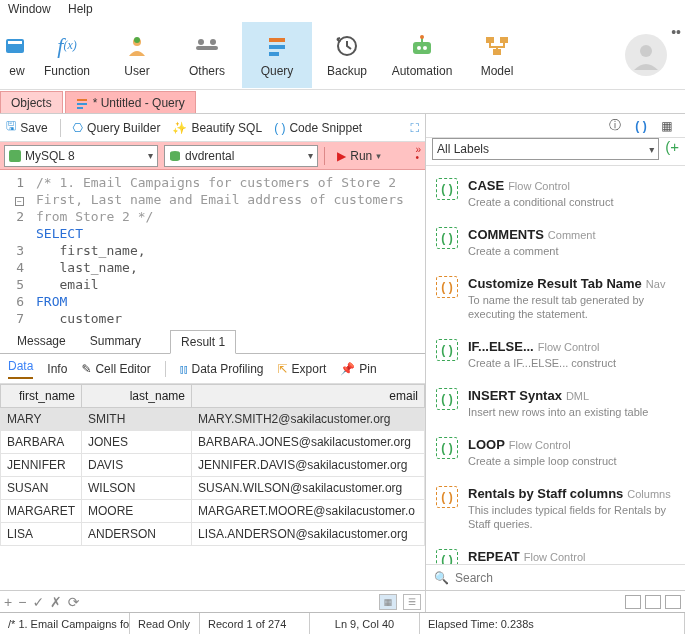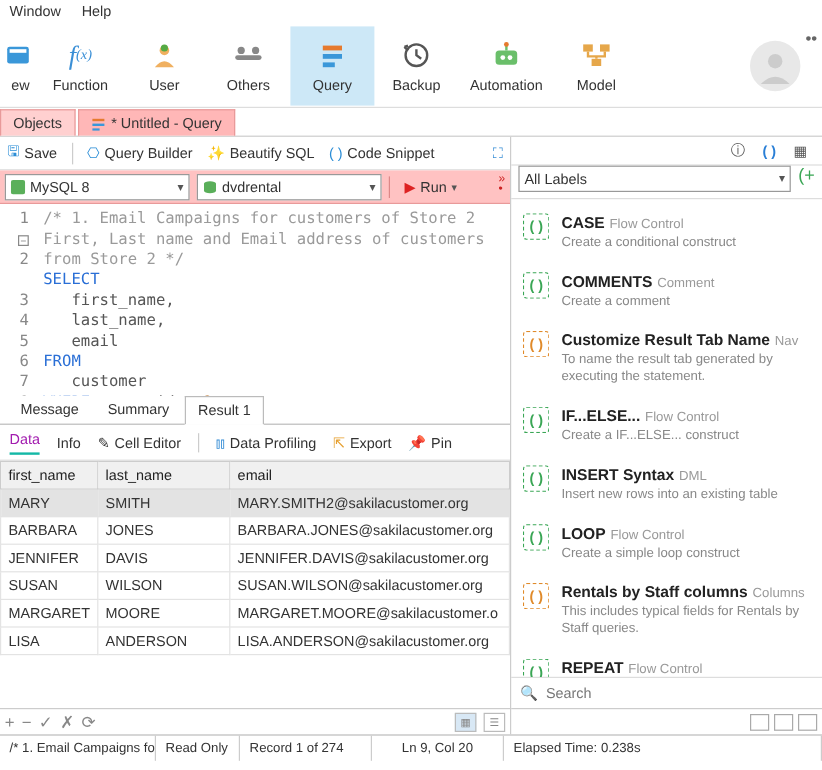--- a/index.html
+++ b/index.html
@@ -33,27 +33,27 @@
   .chev2 { color:#c22; font-size:10px; line-height:8px; position:absolute; right:4px; top:4px; }
   .editor { flex: 0 0 160px; display:flex; font-family: Consolas, monospace; font-size: 13px; background:#fff; overflow:hidden; }
   .gutter { width: 30px; background:#fff; color:#888; text-align:right; padding: 4px 6px 4px 0; line-height:17px; }
   .gutter .fold { display:inline-block; width:9px; height:9px; border:1px solid #888; font-size:8px; line-height:7px; text-align:center; margin-left:2px; }
   .code { flex:1; padding:4px 6px; line-height:17px; white-space:pre; color:#555; }
   .cm { color:#9a9a9a; }
   .kw { color:#2a6fd6; }
   .num { color:#b05a00; }
   .restabs { height:24px; display:flex; align-items:flex-end; border-bottom:1px solid #bbb; padding-left:6px; gap:2px; }
   .rtab { padding:4px 10px; border:1px solid transparent; font-size:12px; cursor:pointer; }
-  .rtab.active { border:1px solid #bbb; border-bottom:1px solid #fff; background:#fff; position:relative; top:1px; }
+  .rtab.active { border:1px solid #bbb; border-bottom:1px solid #fff; background:#fff; position:relative; top:1px;margin-left:16px; }
   .subbar { height:30px; display:flex; align-items:center; gap:14px; padding:0 8px; border-bottom:1px solid #ddd; font-size:12px; }
   .subbar .sb { display:flex; align-items:center; gap:4px; cursor:pointer; }
-  .subbar .sb.active { color:#a21caf; border-bottom:2px solid #14b8a6; padding-bottom:4px; }
+  .subbar .sb.active { color:#3b82f6; border-bottom:2px solid #a16207; padding-bottom:4px; }
   .grid { flex:1; overflow:auto; position:relative; }
   table.data { width:100%; border-collapse:collapse; font-size:12px; }
-  table.data th { background:#f0f0f0; border:1px solid #ccc; padding:4px 6px; text-align:left; font-weight:normal; color:#222; position:sticky; top:0; }
+  table.data th { background:#f0f0f0; border:1px solid #ccc; padding:4px 6px; text-align:right; font-weight:normal; color:#222; position:sticky; top:0; }
   table.data td { border:1px solid #e3e3e3; padding:4px 6px; }
   table.data tr.sel td { background:#e3e3e3;margin-top:10px; }
   .gridfoot { height:22px; border-top:1px solid #ccc; display:flex; align-items:center; padding:0 4px; gap:6px; color:#888; font-size:14px; }
   .gridfoot .spacer { flex:1; }
   .gridfoot .vbtn { width:18px; height:16px; border:1px solid #bbb; display:flex; align-items:center; justify-content:center; font-size:9px; }
   .statusbar { height:22px; border-top:1px solid #bbb; display:flex; align-items:center; font-size:11px; }
   .statusbar .cell { padding:0 8px; border-right:1px solid #ccc; height:100%; display:flex; align-items:center; white-space:nowrap; overflow:hidden; }
   
   .rhead { height:24px; display:flex; align-items:center; justify-content:flex-end; gap:10px; padding:0 10px; border-bottom:1px solid #ddd; }
   .rhead .ric { width:16px; height:16px; display:flex; align-items:center; justify-content:center; color:#555; cursor:pointer; }
@@ -389,15 +389,15 @@
       <div class="sq"></div>
       <div class="sq"></div>
     </div>
   </div>
 </div>
 
 <div class="statusbar">
   <div class="cell" style="width:130px">/* 1. Email Campaigns for cu</div>
   <div class="cell" style="width:70px">Read Only</div>
   <div class="cell" style="width:110px">Record 1 of 274</div>
-  <div class="cell" style="width:110px;justify-content:center">Ln 9, Col 20</div>
+  <div class="cell" style="width:110px;justify-content:center">Ln 9, Col 40</div>
   <div class="cell" style="flex:1">Elapsed Time: 0.238s</div>
 </div>
 
 </body></html>

